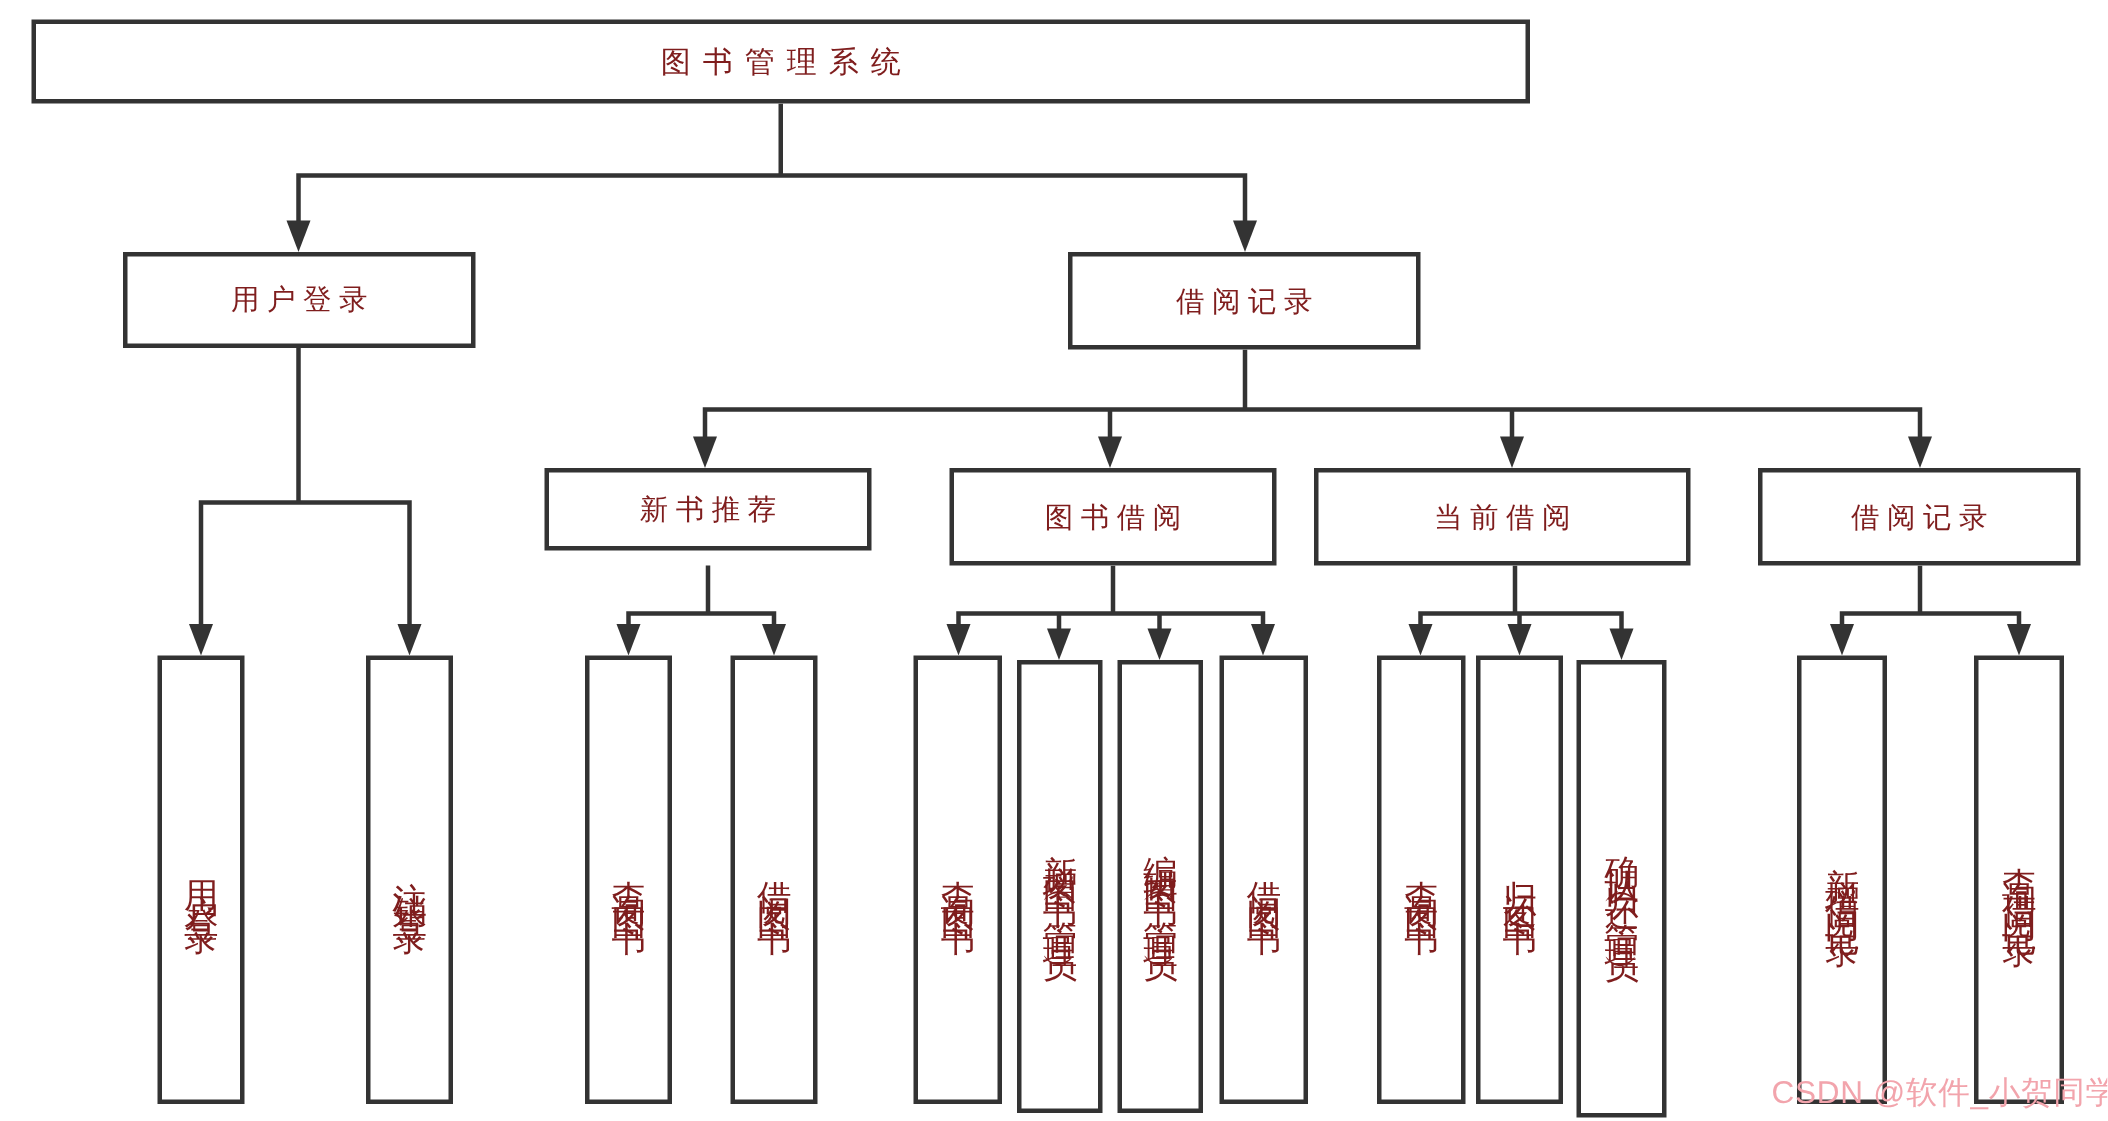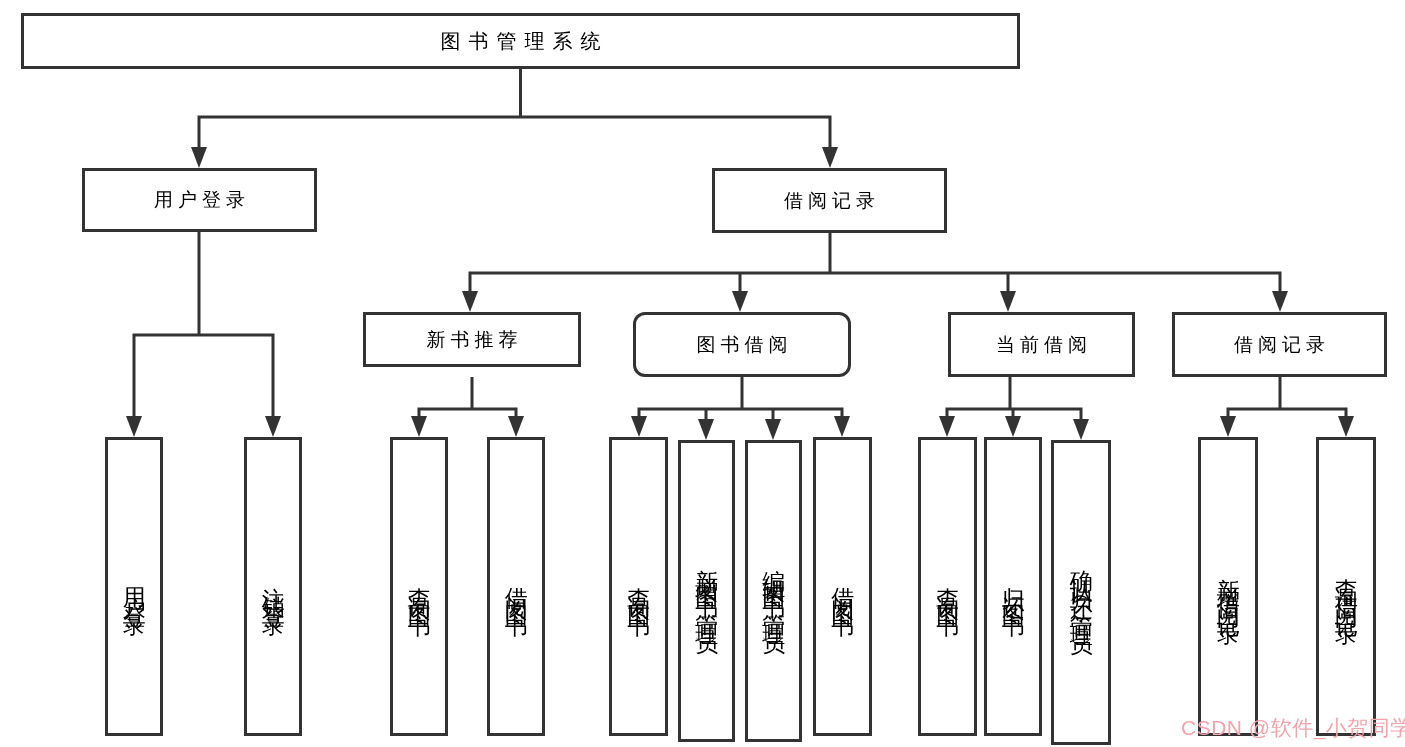--- a/index.html
+++ b/index.html
@@ -18,21 +18,21 @@
     z-index: 0;
   }
   .node {
     position: absolute;
     background: #ffffff;
     border: 3px solid #333333;
     box-sizing: border-box;
     display: flex;
     align-items: center;
     justify-content: center;
-    color: #000000;
+    color: #7f1d1d;
     z-index: 1;
   }
   .h-node span {
     font-size: 19px;
     letter-spacing: 5px;
     padding-left: 5px;
     white-space: nowrap;
   }
   .root-node span {
     font-size: 20px;
@@ -110,24 +110,24 @@
   <div class="node h-node" style="left:82px; top:168px; width:235px; height:64px;">
     <span>用户登录</span>
   </div>
   <div class="node h-node" style="left:712px; top:168px; width:235px; height:65px;">
     <span>借阅记录</span>
   </div>
 
   <div class="node h-node" style="left:363px; top:312px; width:218px; height:55px;">
     <span>新书推荐</span>
   </div>
-  <div class="node h-node" style="left:633px; top:312px; width:218px; height:65px;border-radius:12px;">
+  <div class="node h-node" style="left:633px; top:312px; width:218px; height:65px;">
     <span>图书借阅</span>
   </div>
-  <div class="node h-node" style="left:948px; top:312px; width:187px; height:65px;">
+  <div class="node h-node" style="left:876px; top:312px; width:251px; height:65px;">
     <span>当前借阅</span>
   </div>
   <div class="node h-node" style="left:1172px; top:312px; width:215px; height:65px;">
     <span>借阅记录</span>
   </div>
 
   <div class="node v-node" style="left:105px; top:437px; width:58px; height:299px;">
     <span>用户登录</span>
   </div>
   <div class="node v-node" style="left:244px; top:437px; width:58px; height:299px;">

